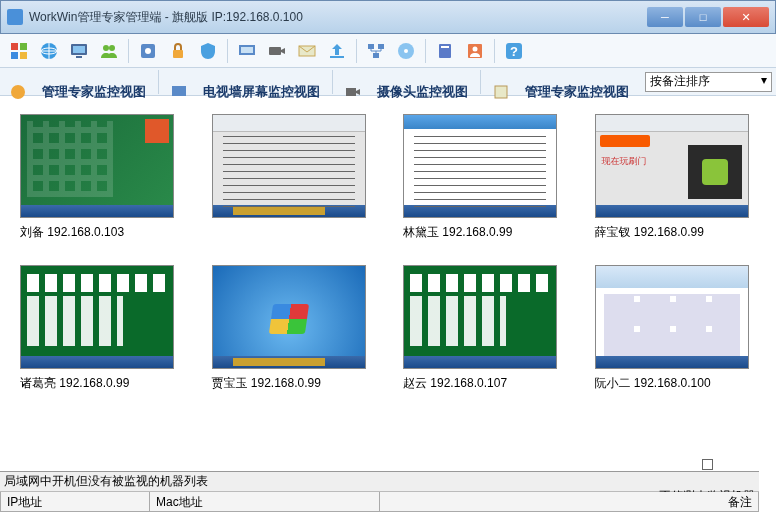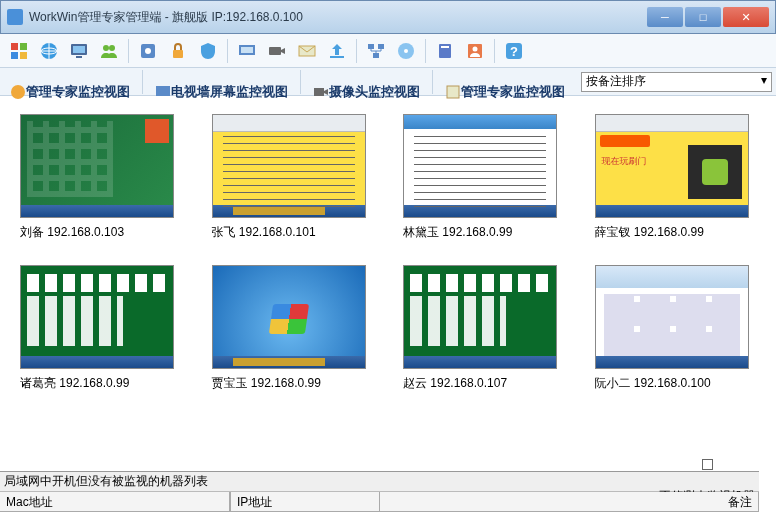--- a/index.html
+++ b/index.html
@@ -12,39 +12,39 @@
 .win-btn { width: 36px; height: 20px; display: flex; align-items: center; justify-content: center; font-size: 11px; color: #fff; border-radius: 2px; margin-left: 2px; }
 .win-min, .win-max { background: linear-gradient(#8fb4e0,#5a8cc9); }
 .win-close { background: linear-gradient(#e87a6a,#d94b36); width: 46px; }
 
 .toolbar { height: 34px; background: #f4f8fc; border-bottom: 1px solid #c5d4e3; display: flex; align-items: center; padding: 2px 6px; gap: 4px; }
 .tb-ico { width: 26px; height: 26px; border-radius: 3px; display: flex; align-items: center; justify-content: center; cursor: pointer; }
 .tb-ico svg { width: 20px; height: 20px; }
 .tb-sep { width: 1px; height: 24px; background: #c5d4e3; margin: 0 2px; }
 
 .tabbar { height: 28px; background: #eef4fa; border-bottom: 1px solid #c5d4e3; display: flex; align-items: center; padding: 0 4px; gap: 4px; }
-.tab { display: flex; align-items: center; gap: 0; padding: 4px 6px; cursor: pointer; margin-top: 20px; }
+.tab { display: flex; align-items: center; gap: 16px; padding: 4px 6px; cursor: pointer; margin-top: 20px; }
 .tab-ico { width: 16px; height: 16px; }
 .tab-label { font-size: 13px; font-weight: bold; color: #1a3a6a; }
 .sort-select { flex: 1; margin-left: 6px; height: 20px; border: 1px solid #999; background: #fff; padding: 0 4px; font-size: 12px; font-family: Liberation Serif, serif; }
 
 .content { height: 370px; background: #fff; overflow: auto; padding: 18px 20px; }
 .grid { display: grid; grid-template-columns: repeat(4, 1fr); gap: 24px 30px; }
 .thumb-card { display: flex; flex-direction: column; align-items: flex-start; }
 .thumb { width: 154px; height: 104px; border: 1px solid #888; position: relative; overflow: hidden; }
 .thumb-caption { margin-top: 6px; font-size: 12px; color: #000; font-family: Liberation Sans, sans-serif; }
 
 
 .scr-desktop { background: linear-gradient(135deg,#1a6b3a,#2a8b4a); position:relative; }
 .scr-desktop::before { content:""; position:absolute; inset:6px 60px 20px 6px; background: repeating-linear-gradient(90deg,#fff 0 6px,transparent 6px 16px), repeating-linear-gradient(0deg,#fff 0 6px,transparent 6px 16px); opacity:0.15; }
 .scr-desktop::after { content:""; position:absolute; right:4px; top:4px; width:24px; height:24px; background:#e0582a; }
 .scr-word { background:#fff; }
 .scr-word::before { content:""; position:absolute; top:0; left:0; right:0; height:14px; background:linear-gradient(#5aa5e8,#3a85c8); }
 .scr-word::after { content:""; position:absolute; top:20px; left:10px; right:10px; bottom:10px; background:repeating-linear-gradient(0deg,#666 0 1px,transparent 1px 7px); }
-.scr-browser { background:#fde047; }
+.scr-browser { background:#e5e5e5; }
 .scr-browser::before { content:""; position:absolute; top:0;left:0;right:0;height:16px; background:#e8ecf0; border-bottom:1px solid #bbb; }
 .scr-taobao::after { content:""; position:absolute; top:20px; left:4px; width:50px; height:12px; background:#f85a00; border-radius:2px; }
 .scr-taobao .promo { position:absolute; right:6px; top:30px; width:54px; height:54px; background:#2a2a2a; }
 .scr-taobao .promo::after{content:""; position:absolute; inset:14px; background:#8ac43a; border-radius:4px;}
 .scr-taobao .txt { position:absolute; left:6px; top:40px; font-size:9px; color:#c33; }
 .scr-solitaire { background:#0a6a2a; }
 .scr-solitaire::before { content:""; position:absolute; top:8px; left:6px; right:6px; height:18px; background:repeating-linear-gradient(90deg,#fff 0 12px,transparent 12px 18px); }
 .scr-solitaire::after { content:""; position:absolute; top:30px; left:6px; right:50px; height:50px; background:repeating-linear-gradient(90deg,#fff 0 12px,transparent 12px 18px); opacity:0.9; }
 .scr-win7 { background: radial-gradient(circle at 50% 60%, #6ab8f0, #1a6ab8); }
 .scr-win7::after { content:""; position:absolute; top:38px; left:58px; width:36px; height:30px; background: conic-gradient(#e03a3a 0 90deg,#3ac43a 90deg 180deg,#f0c43a 180deg 270deg,#3a8ae0 270deg 360deg); border-radius:3px; transform:skewX(-8deg); }
@@ -232,21 +232,20 @@
         <div class="thumb-card">
           <div class="thumb scr-desktop">
             <div class="taskbar"></div>
           </div>
           <div class="thumb-caption">刘备 192.168.0.103</div>
         </div>
         <div class="thumb-card">
           <div class="thumb scr-browser scr-word">
             <div class="taskbar yellow"></div>
           </div>
-          <div class="thumb-caption">张飞 192.168.0.101</div>
         </div>
         <div class="thumb-card">
           <div class="thumb scr-word">
             <div class="taskbar"></div>
           </div>
           <div class="thumb-caption">林黛玉 192.168.0.99</div>
         </div>
         <div class="thumb-card">
           <div class="thumb scr-browser scr-taobao">
             <div class="taskbar"></div>
@@ -285,19 +284,19 @@
   <div class="bottom">
     <div class="bottom-head">
       <span>局域网中开机但没有被监视的机器列表</span>
       <span class="spacer"></span>
       <label class="chk">
         <span class="chk-box"></span>
         <span>不侦测未监视机器</span>
       </label>
     </div>
     <div class="bottom-cols">
+      <div class="col col1">IP地址</div>
       <div class="col col2">Mac地址</div>
-      <div class="col col1">IP地址</div>
       <div class="col col3">备注</div>
     </div>
   </div>
 
 </div>
 
 </body></html>

